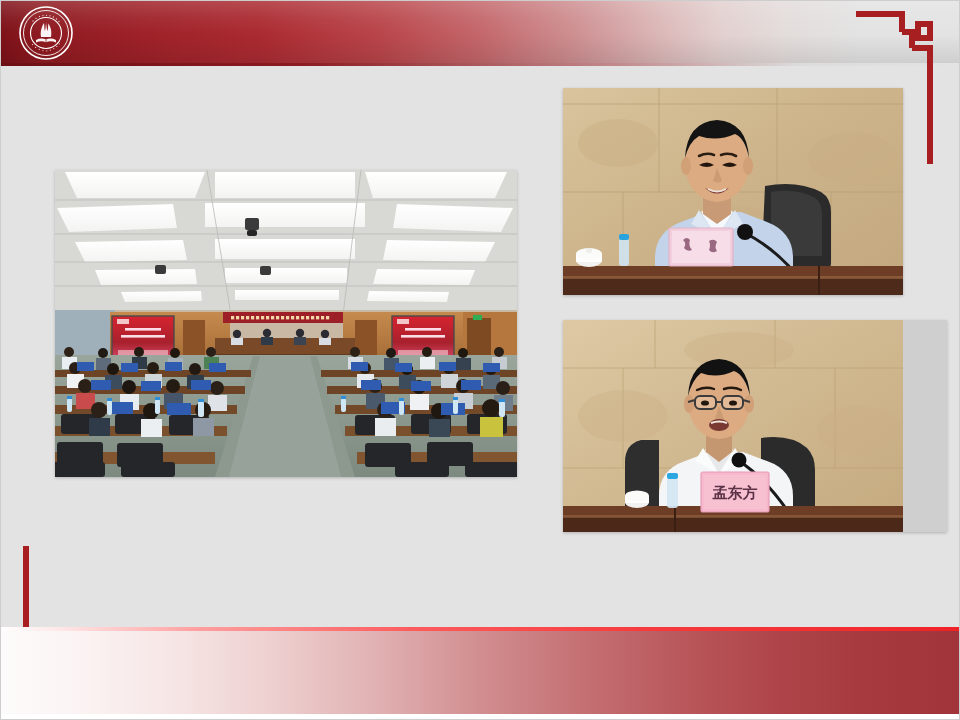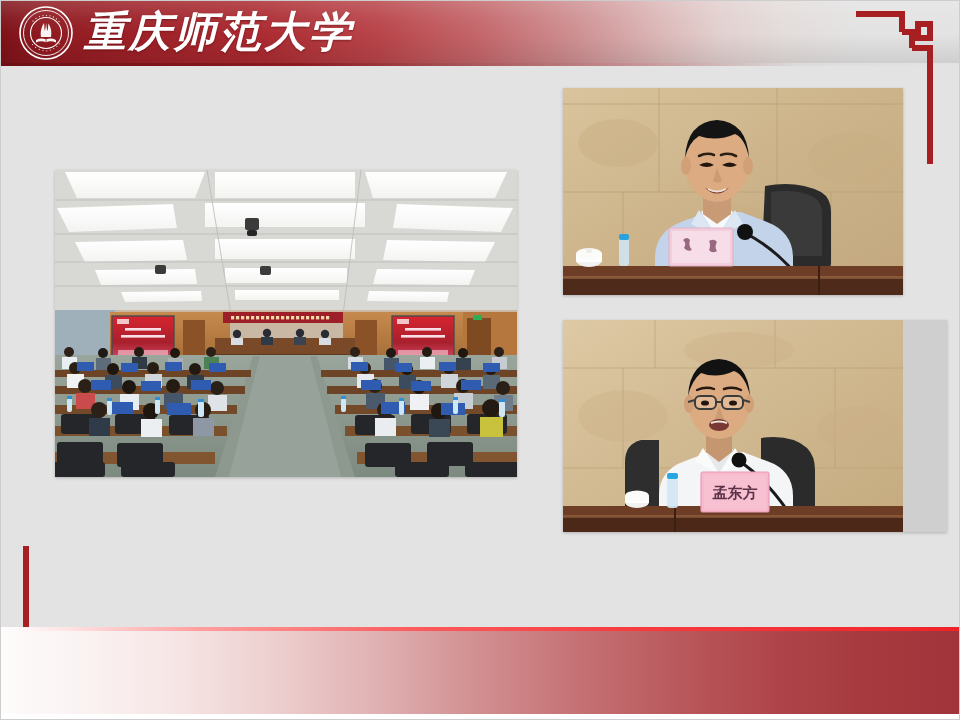--- a/index.html
+++ b/index.html
@@ -166,21 +166,20 @@
           <circle cx="24" cy="44.6" r="0.6"></circle>
         <circle cx="27.8" cy="44.8" r="0.6"></circle>
           <circle cx="31.4" cy="44.1" r="0.6"></circle>
         <circle cx="34.8" cy="42.6" r="0.6"></circle>
           <circle cx="37.8" cy="40.4" r="0.6"></circle>
         <circle cx="40.3" cy="37.8" r="0.6"></circle>
       </g>
     </svg>
   </div>
 
-  <div class="wordmark">重庆师范大学</div>
 
   <div class="ornament orn-tr">
     <svg width="88" height="160" viewBox="0 0 88 160">
       <g fill="none" stroke="#a81f22" stroke-width="6" stroke-linecap="butt" stroke-linejoin="miter">
 
         <path d="M -10 6 L 46 6 L 46 24"></path>
 
         <path d="M 46 24 L 62 24 L 62 16 L 74 16 L 74 30 L 56 30 L 56 40"></path>
 
         <path d="M 56 40 L 74 40 L 74 156"></path>

